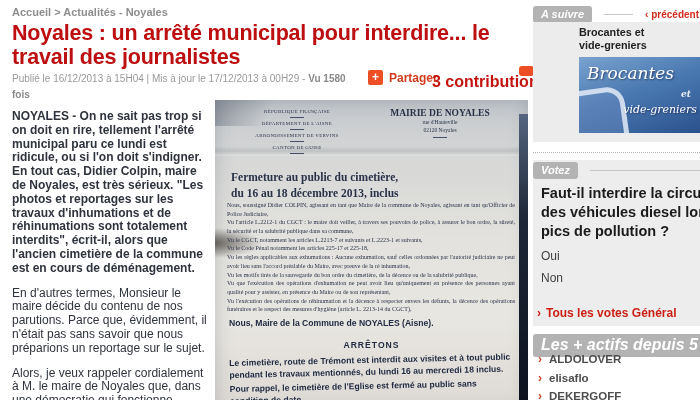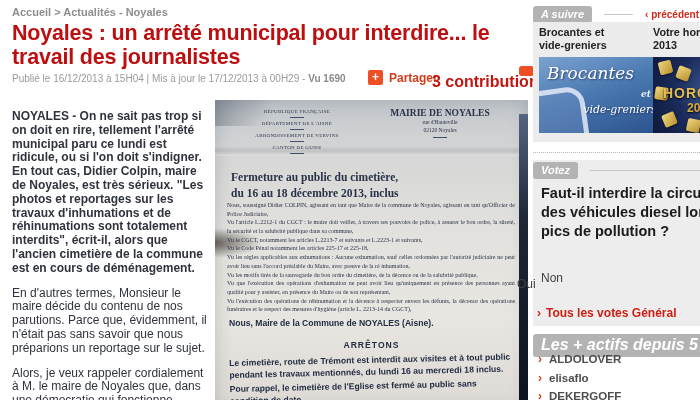--- a/index.html
+++ b/index.html
@@ -66,21 +66,21 @@
 
   
   .badge{display:inline-block;background:#b3b3b3;color:#fff;font-weight:bold;font-style:italic;
     font-size:11px;padding:2px 8px 3px 8px;border-radius:3px;}
   .hdr-row{display:flex;align-items:center;gap:12px;}
   .hdr-line{flex:1;border-top:1px solid #c6c6c6;height:0;}
   .prev-link{font-size:10px;font-weight:bold;color:#cf2a1b;white-space:nowrap;cursor:pointer;}
   .asuivre-hdr{left:533px;top:6px;width:166px;}
   .asuivre-bg{left:533px;top:22px;width:300px;height:120px;background:#ececec;}
   .cards{left:539px;top:26px;display:flex;gap:6px;}
-  .card{width:108px;cursor:pointer;}
+  .card{width:108px;cursor:pointer;margin-left:40px;}
   .card-title{font-size:10.8px;font-weight:bold;color:#222;line-height:1.25;white-space:nowrap;}
   .card-img{margin-top:4px;width:108px;height:76px;position:relative;overflow:hidden;}
   .img-broc{background:linear-gradient(160deg,#7ba3d0 0%,#4a79b1 45%,#2b528d 100%);padding-left:14px;}
   .broc-w1{left:8px;top:6px;font-family:"DejaVu Serif",serif;font-style:italic;font-size:17px;color:#fff;
     text-shadow:1px 1px 2px rgba(0,0,40,.5);}
   .broc-w2{right:10px;top:32px;font-family:"DejaVu Serif",serif;font-style:italic;font-size:9px;color:#e9eef8;font-weight:bold;}
   .broc-w3{right:4px;top:46px;font-family:"DejaVu Serif",serif;font-style:italic;font-size:11px;color:#fff;
     text-shadow:1px 1px 2px rgba(0,0,40,.5);}
   .chair{left:-14px;bottom:-18px;width:52px;height:52px;border:5px solid rgba(235,240,250,.8);
     border-radius:10px 18px 2px 2px;background:rgba(120,150,200,.35);transform:rotate(-8deg);}
@@ -90,21 +90,21 @@
   .horo-year{left:34px;top:44px;font-weight:bold;font-size:12px;color:#d9ab3c;text-shadow:0 1px 2px #000;}
   .die{width:13px;height:13px;background:linear-gradient(135deg,#f0d97e,#b98f2e);border-radius:2px;
     box-shadow:0 1px 2px rgba(0,0,0,.6);}
   .dot-sep{left:533px;top:152px;width:167px;border-top:1px dotted #b5b5b5;}
 
   .poll-bg{left:533px;top:160px;width:300px;height:166px;background:#ededed;}
   .poll-hdr{left:533px;top:162px;width:300px;}
   .poll-q{left:541px;top:184px;width:300px;font-size:14.5px;font-weight:bold;color:#1b1b1b;line-height:19px;}
   .poll-q div{white-space:nowrap;}
   .poll-opt{font-size:12px;color:#3f3f3f;cursor:pointer;}
-  .opt1{left:517px;top:249px;margin-top:28px;}
+  .opt1{left:541px;top:249px;}
   .opt2{left:541px;top:271px;}
   .votes-link{left:537px;top:306px;font-size:12px;font-weight:bold;color:#cc1f14;cursor:pointer;}
   .votes-link .arr{margin-right:5px;}
 
   .active-hdr{left:533px;top:334px;width:300px;}
   .active-hdr .badge{font-size:16px;}
   .user-list{left:538px;top:352px;width:160px;}
   .user-row{display:flex;align-items:baseline;gap:7px;margin-bottom:4.5px;cursor:pointer;}
   .user-row .arr{color:#d0421f;font-weight:bold;font-size:12px;}
   .user-name{font-size:11.5px;font-weight:bold;color:#4d4d4d;}
@@ -116,21 +116,22 @@
 
   <div class="abs crumbs">
     <a>Accueil</a>
     <span>&gt;</span>
     <a>Actualités - Noyales</a>
   </div>
 
   <h1 class="abs headline" style="margin:0;">Noyales : un arrêté municipal pour interdire... le travail des journalistes</h1>
 
   <div class="abs meta">
-    <span class="nw"><span>Publié le 16/12/2013 à 15H04 | Mis à jour le 17/12/2013 à 00H29 - </span><b>Vu 1690</b></span>
+    <span class="nw"><span>Publié le 16/12/2013 à 15H04 | Mis à jour le 17/12/2013 à 00H29 - </span><b>Vu 1580</b></span>
+    <b class="blk">fois</b>
   </div>
 
   <div class="abs share">
     <span class="plus">+</span>
     <span class="sharelbl">Partager</span>
   </div>
   <div class="abs contrib">3 contributions</div>
   <div class="abs bubble"></div>
 
   <div class="abs body-col">

